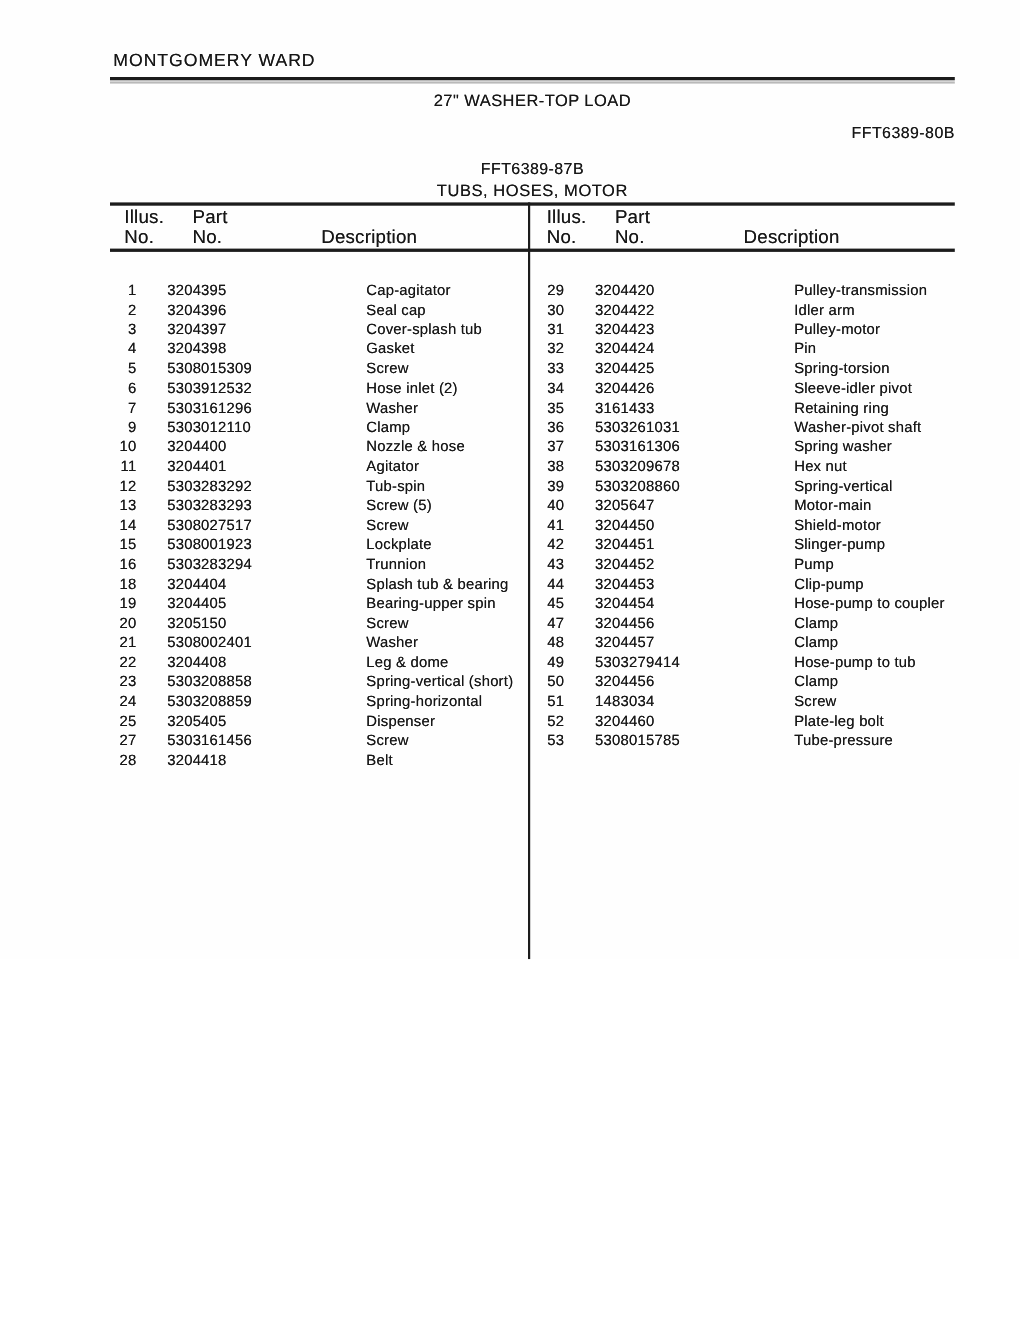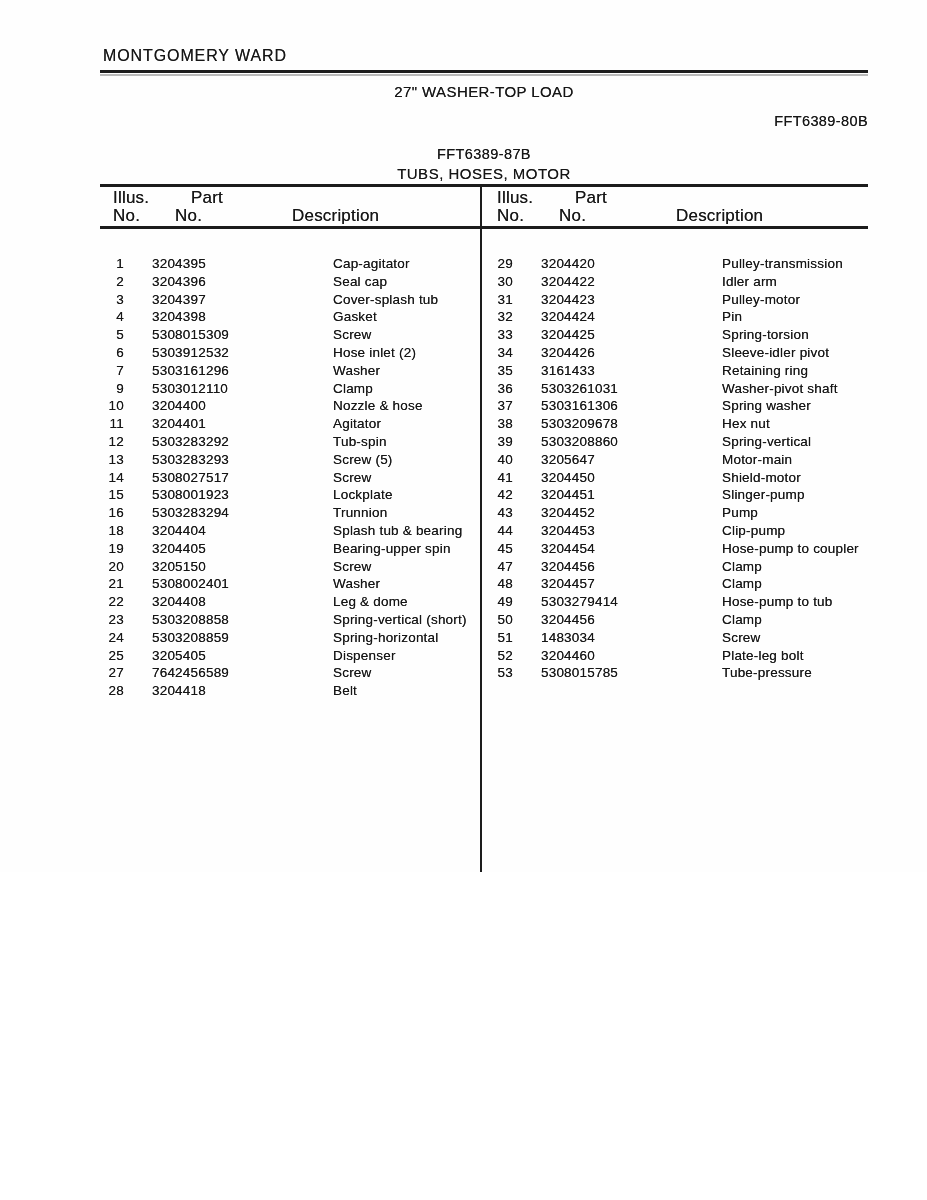--- a/index.html
+++ b/index.html
@@ -38,21 +38,21 @@
   .rule-top    { left: 100px; top: 184px;  width: 768px; height: 2.5px; background: #1c1c1c; }
   .rule-head   { left: 100px; top: 226px;  width: 768px; height: 2.5px; background: #1c1c1c; }
   .rule-bottom { left: 100px; top: 1122px; width: 790px; height: 2px;   background: #1c1c1c; }
   .divider     { left: 480px; top: 184px;  width: 2px;   height: 940px; background: #1c1c1c; }
   
   .thead { top: 188px; width: 380px; height: 38px; font-size: 17px; }
   .thead-left  { left: 100px; }
   .thead-right { left: 484px; }
   .thead span { position: absolute; white-space: nowrap; }
   .h-illus1 { left: 13px;  top: 0; }
-  .h-part1  { left: 91px;  top: 0; }
+  .h-part1  { left: 75px;  top: 0; }
   .h-illus2 { left: 13px;  top: 18px; }
   .h-part2  { left: 75px;  top: 18px; }
   .h-desc   { left: 192px; top: 18px; }
   
   .rows { top: 256px; width: 386px; font-size: 13.5px; }
   .rows-left  { left: 100px; }
   .rows-right { left: 489px; }
   .prow { position: relative; height: 17.8px; }
   .prow span { position: absolute; top: 0; white-space: nowrap; }
   .c-illus { left: 0; width: 24px; text-align: right; }
@@ -215,21 +215,21 @@
         <span class="c-part">5303208859</span>
         <span class="c-desc">Spring-horizontal</span>
       </div>
       <div class="prow">
         <span class="c-illus">25</span>
         <span class="c-part">3205405</span>
         <span class="c-desc">Dispenser</span>
       </div>
       <div class="prow">
         <span class="c-illus">27</span>
-        <span class="c-part">7642456589</span>
+        <span class="c-part">5303161456</span>
         <span class="c-desc">Screw</span>
       </div>
       <div class="prow">
         <span class="c-illus">28</span>
         <span class="c-part">3204418</span>
         <span class="c-desc">Belt</span>
       </div>
     </div>
   <div class="abs rows rows-right">
       <div class="prow">

